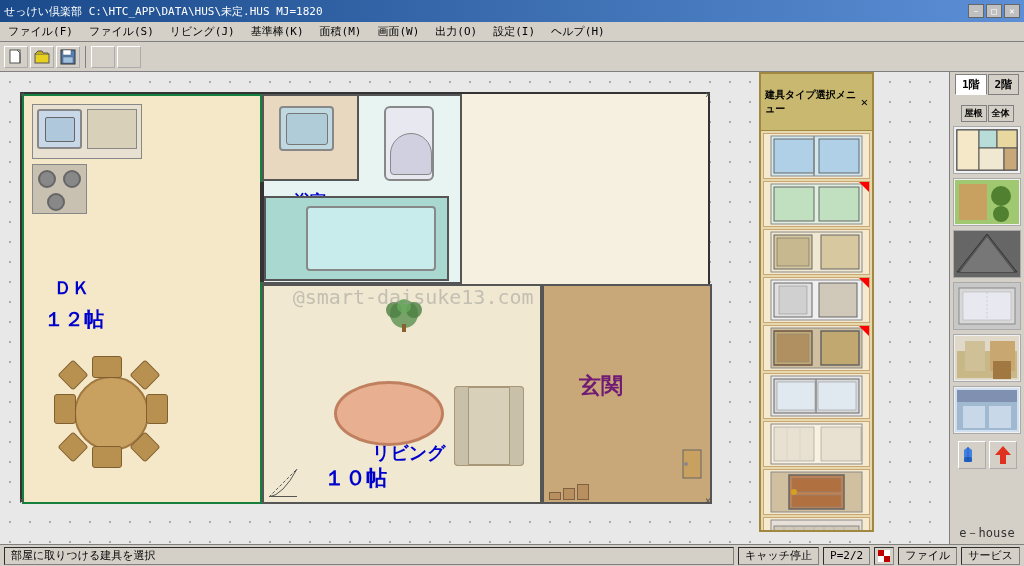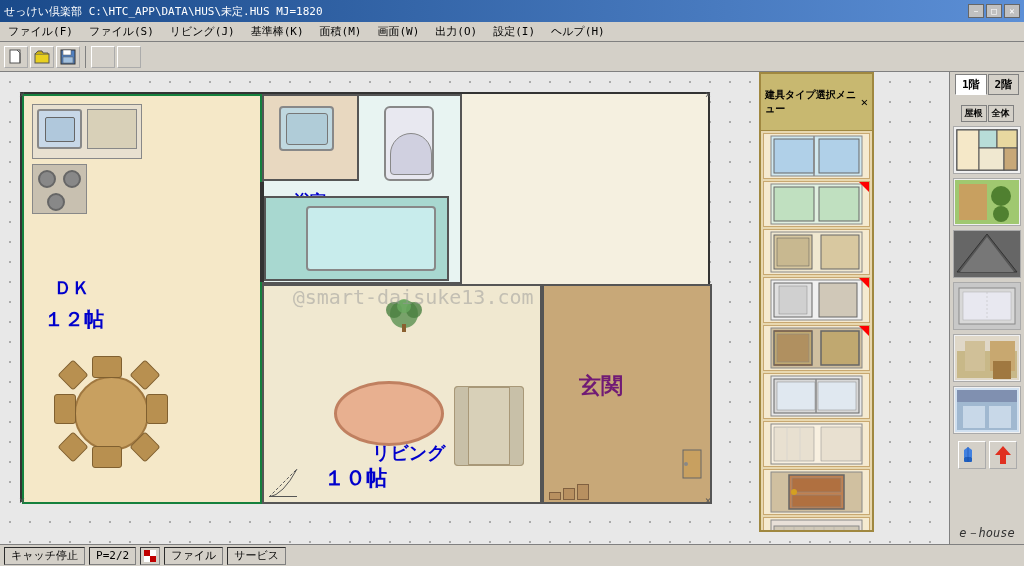--- a/index.html
+++ b/index.html
@@ -619,25 +619,28 @@
           <line x1="6" y1="2" x2="6" y2="17" stroke="#1040a0" stroke-width="0.5"></line>
         </svg>
       </div>
       <div style="width:28px;height:28px;background:#d4d0c8;border:1px outset #fff;display:flex;align-items:center;justify-content:center;cursor:pointer;">
         <svg width="20" height="20" viewBox="0 0 20 20">
           <polygon points="10,1 18,10 13,10 13,19 7,19 7,10 2,10" fill="#e03020"></polygon>
         </svg>
       </div>
     </div>
 
-    <div id="e-house-label" style="margin-top:auto;padding-top:4px;font-style:italic;">e－house</div>
+    <div id="e-house-label" style="margin-top:auto;padding-top:4px;">e－house</div>
   </div>
 </div>
 
 <div id="status-bar">
+  <div class="status-segment status-main">
+    <span>部屋に取りつける建具を選択</span>
+  </div>
   <div class="status-segment">
     <span>キャッチ停止</span>
   </div>
   <div class="status-segment">
     <span>P=2/2</span>
   </div>
   <div style="display:flex;align-items:center;gap:1px;">
     <div style="width:20px;height:18px;background:#d4d0c8;border:1px inset #888;display:flex;align-items:center;justify-content:center;">
       <svg width="14" height="14" viewBox="0 0 14 14">
         <rect x="1" y="1" width="6" height="6" fill="#c00000"></rect>

